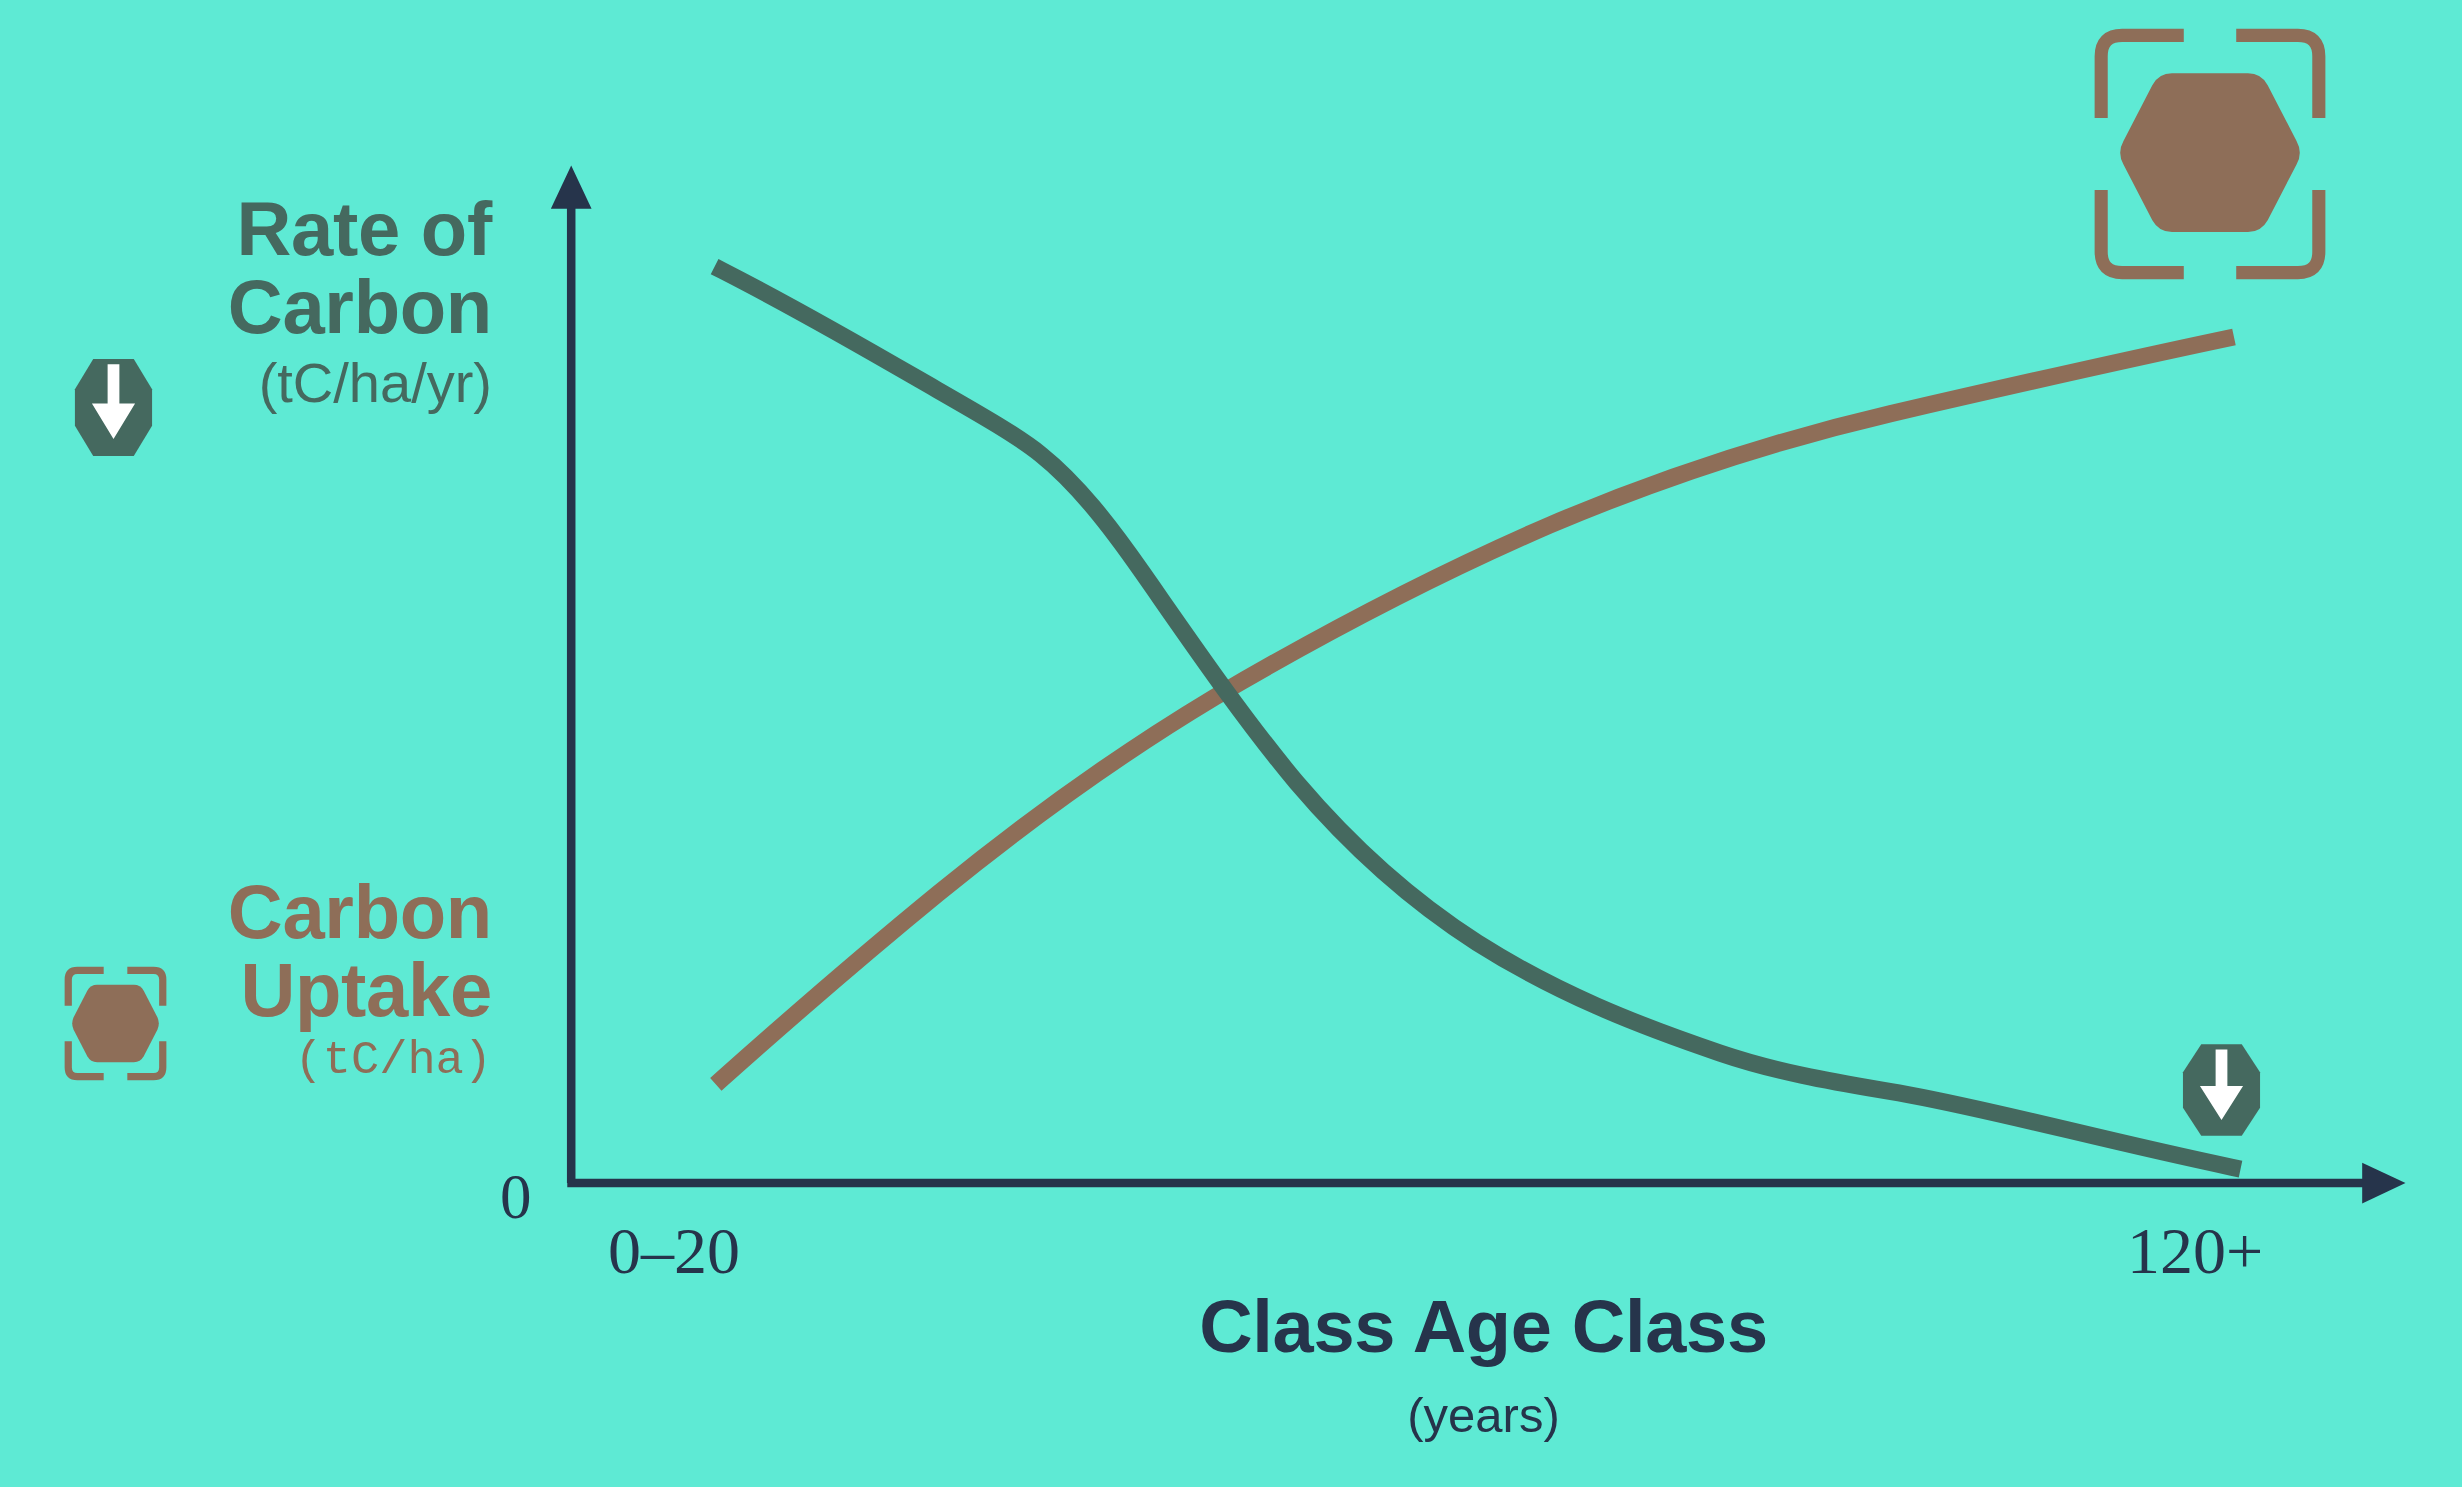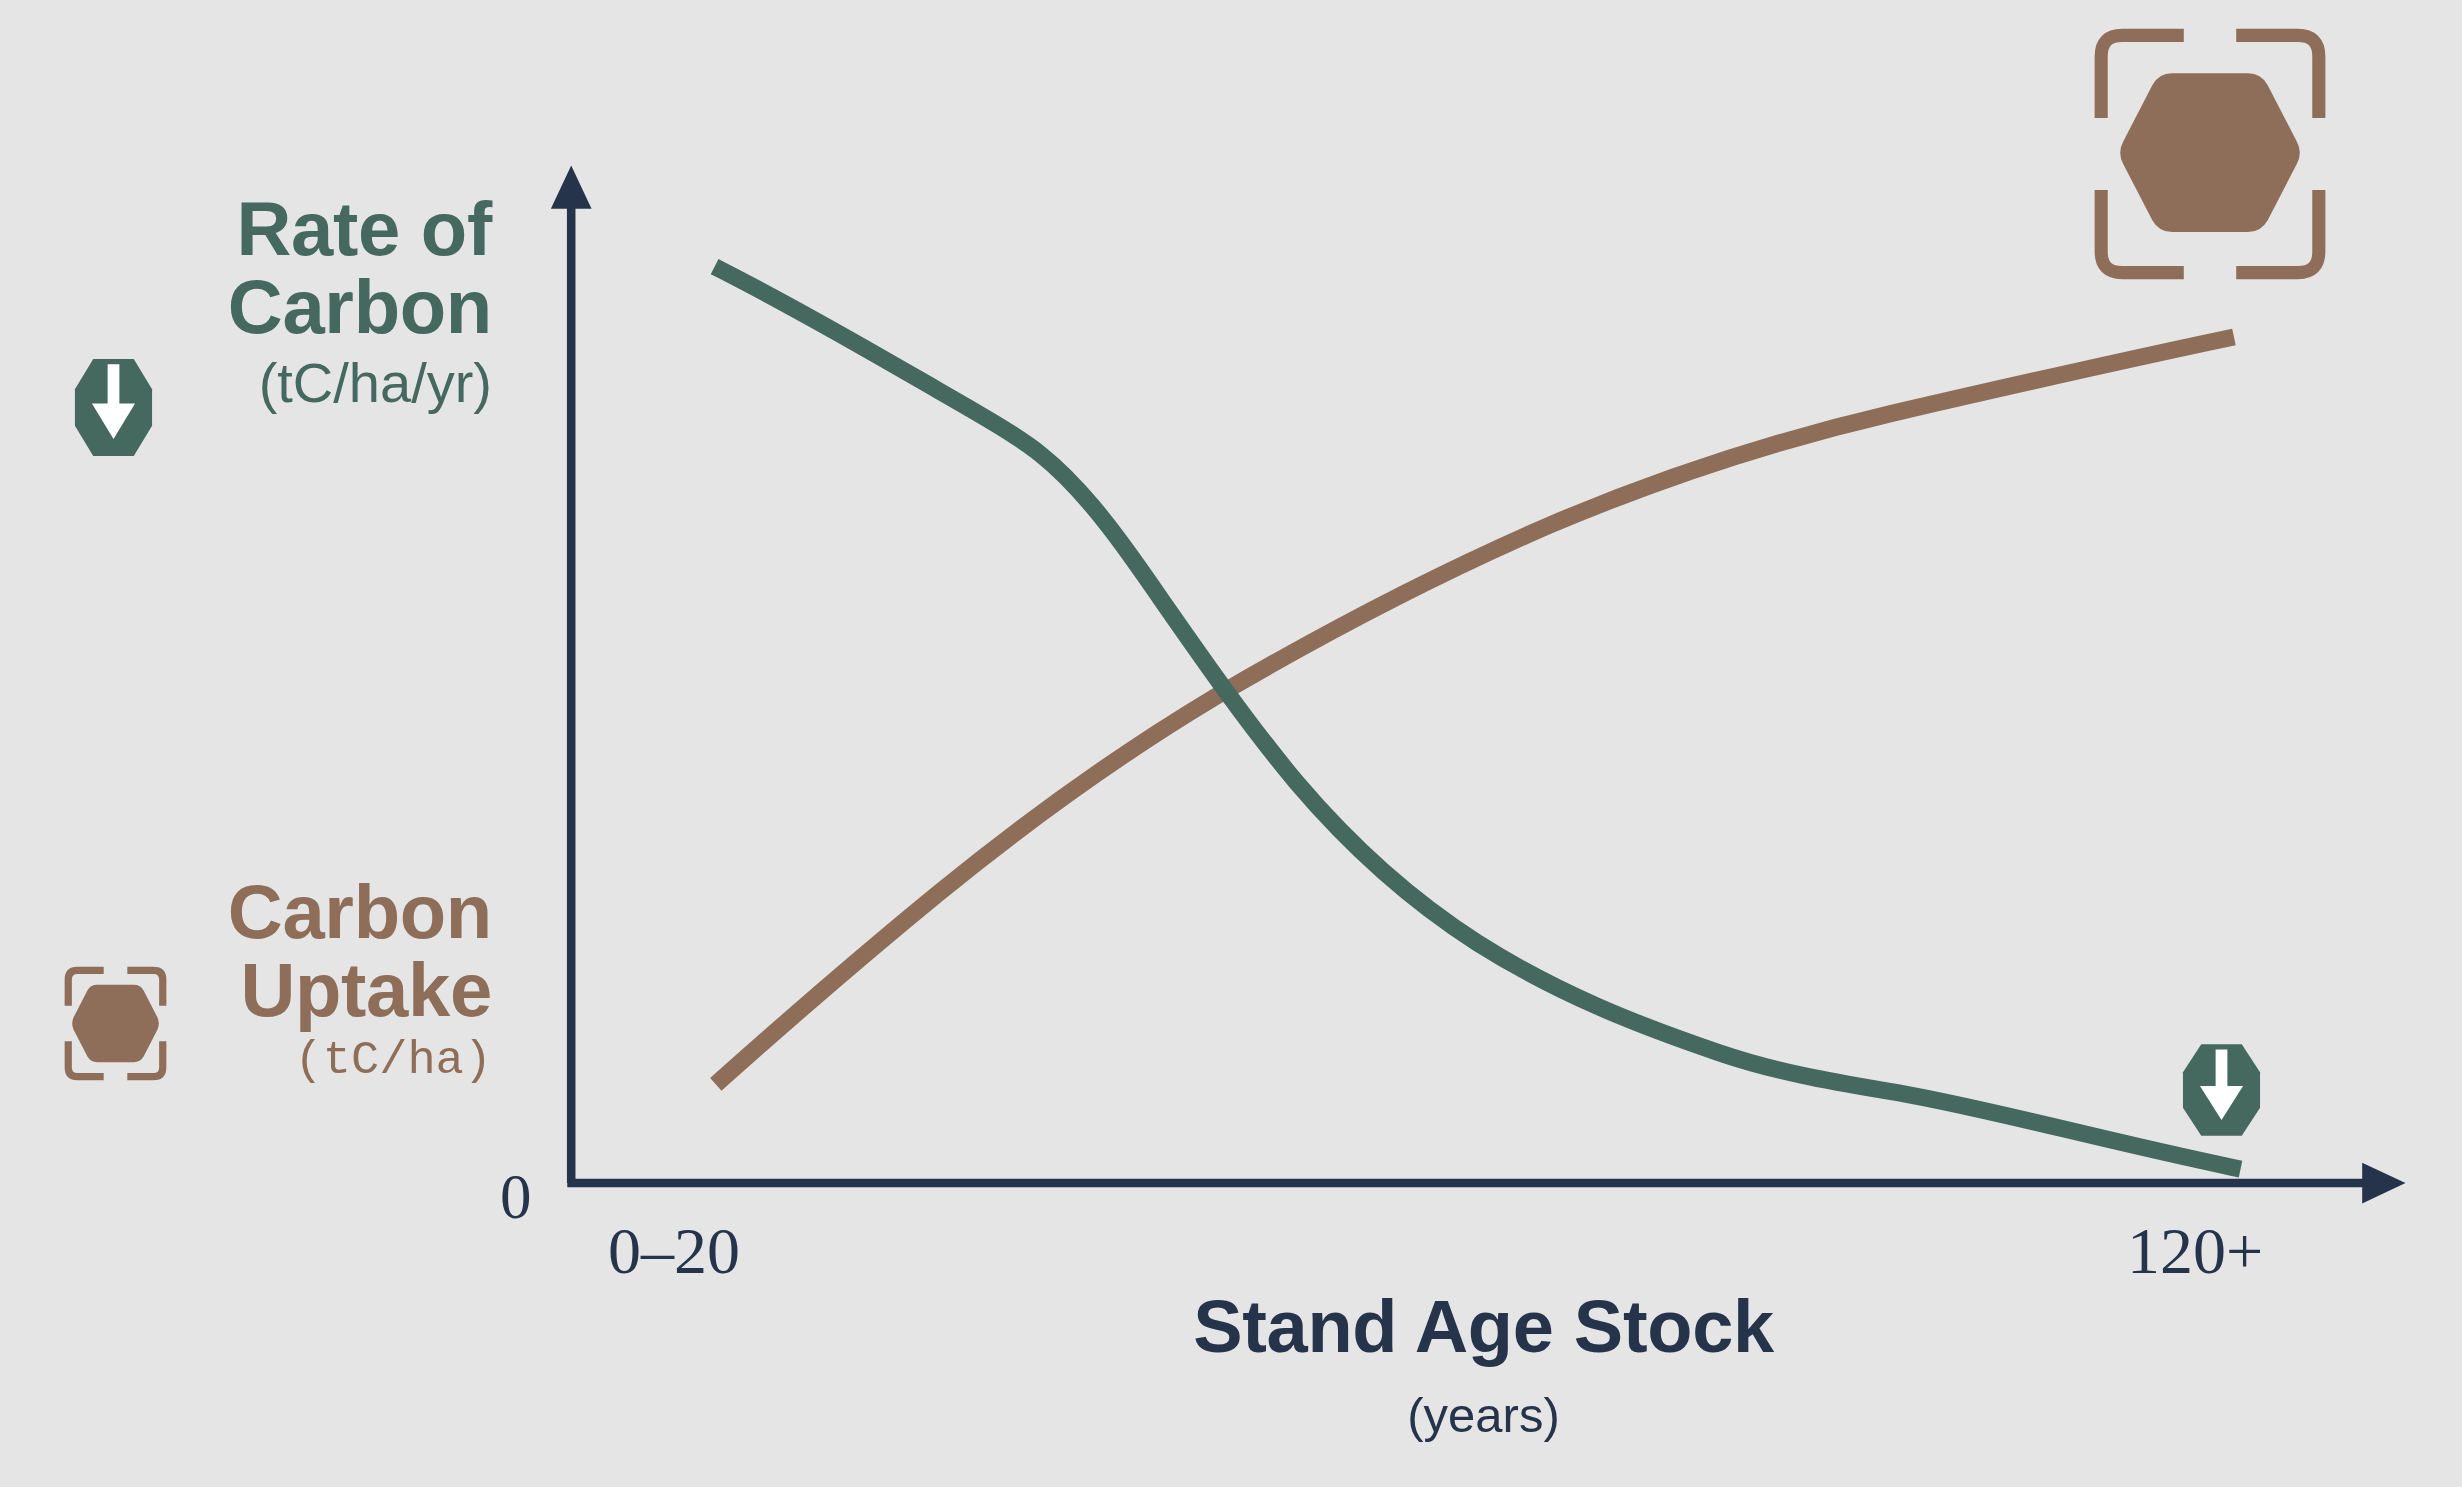--- a/index.html
+++ b/index.html
@@ -1,18 +1,18 @@
 <!DOCTYPE html>
 <html style="font-size:10.5px"><head>
 <meta charset="utf-8">
 <style>
   html,body{margin:0;padding:0;background:#ffffff;}
   body{width:2462px;height:1487px;position:relative;overflow:hidden;
        font-family:"Liberation Sans", sans-serif;}
-  #stage{position:absolute;left:0;top:0;width:2462px;height:1487px;background:#e5e5e5;}
+  #stage{position:absolute;left:0;top:0;width:2462px;height:1487px;background:#5eead4;}
   svg.layer{position:absolute;left:0;top:0;width:2462px;height:1487px;}
 
   
   .legend-block{position:absolute;text-align:right;line-height:1.02;}
   .legend-title{font-weight:bold;letter-spacing:-0.3px;}
   .legend-unit{font-weight:normal;}
 
   #legend-uptake{left:118px;top:190px;width:374px;}
   #legend-uptake .legend-title{font-size:76px;color:#45695F;}
   #legend-uptake .legend-unit{font-size:56px;color:#45695F;margin-top:9.2px;}
@@ -119,18 +119,18 @@
   <svg id="icon-uptake-end" viewBox="0 0 130 150">
     <path d="M 34,5 L 96,5 L 124,48 L 124,102 L 96,145 L 34,145 L 6,102 L 6,48 Z" fill="#45695F"></path>
     <path d="M 56,13 L 74,13 L 74,69 L 98,69 L 65,121 L 32,69 L 56,69 Z" fill="#ffffff"></path>
   </svg>
 
   <div class="axis-text" id="origin-label">0</div>
   <div class="axis-text" id="tick-left">0–20</div>
   <div class="axis-text" id="tick-right">120+</div>
 
   <div id="xaxis-title">
-    <div class="t">Stand Age Stock</div>
+    <div class="t">Class Age Class</div>
     <div class="u">(years)</div>
   </div>
 
 </div>
 
 
 </body></html>

